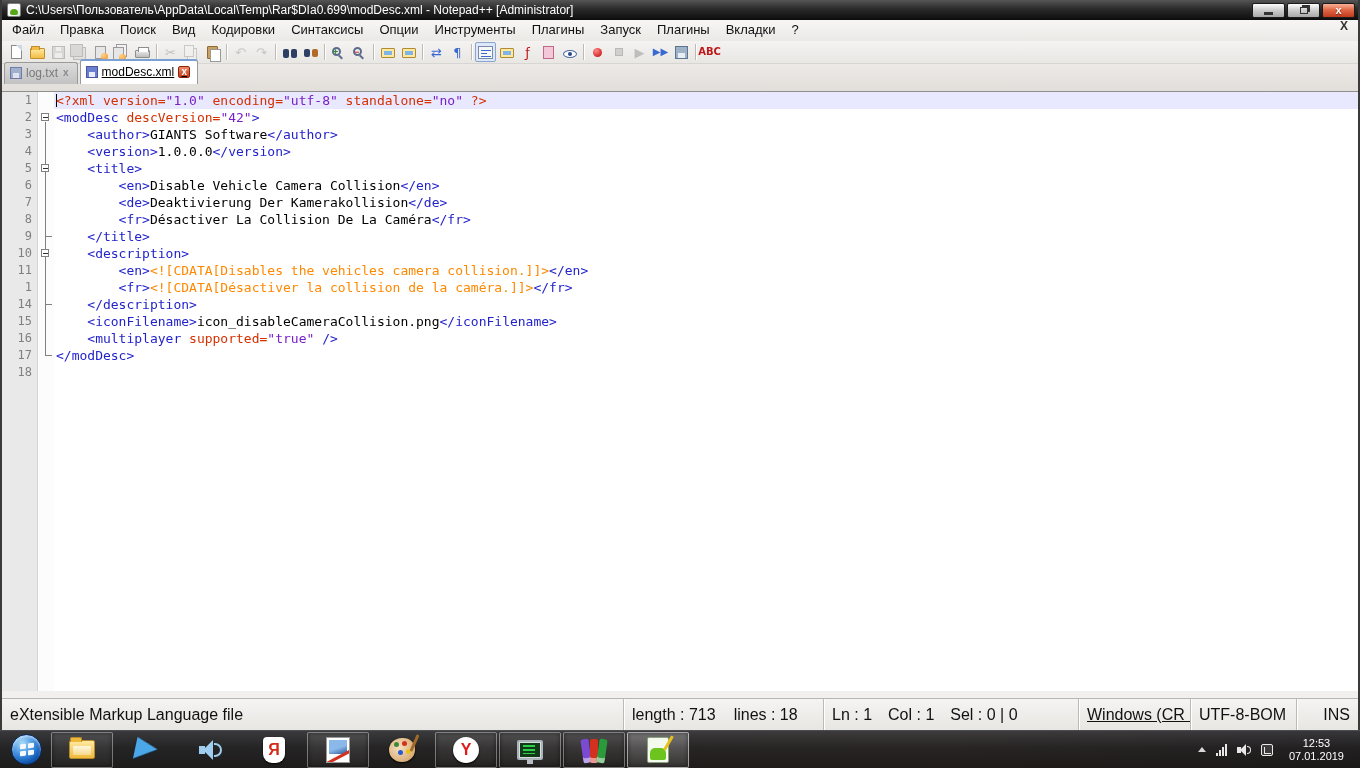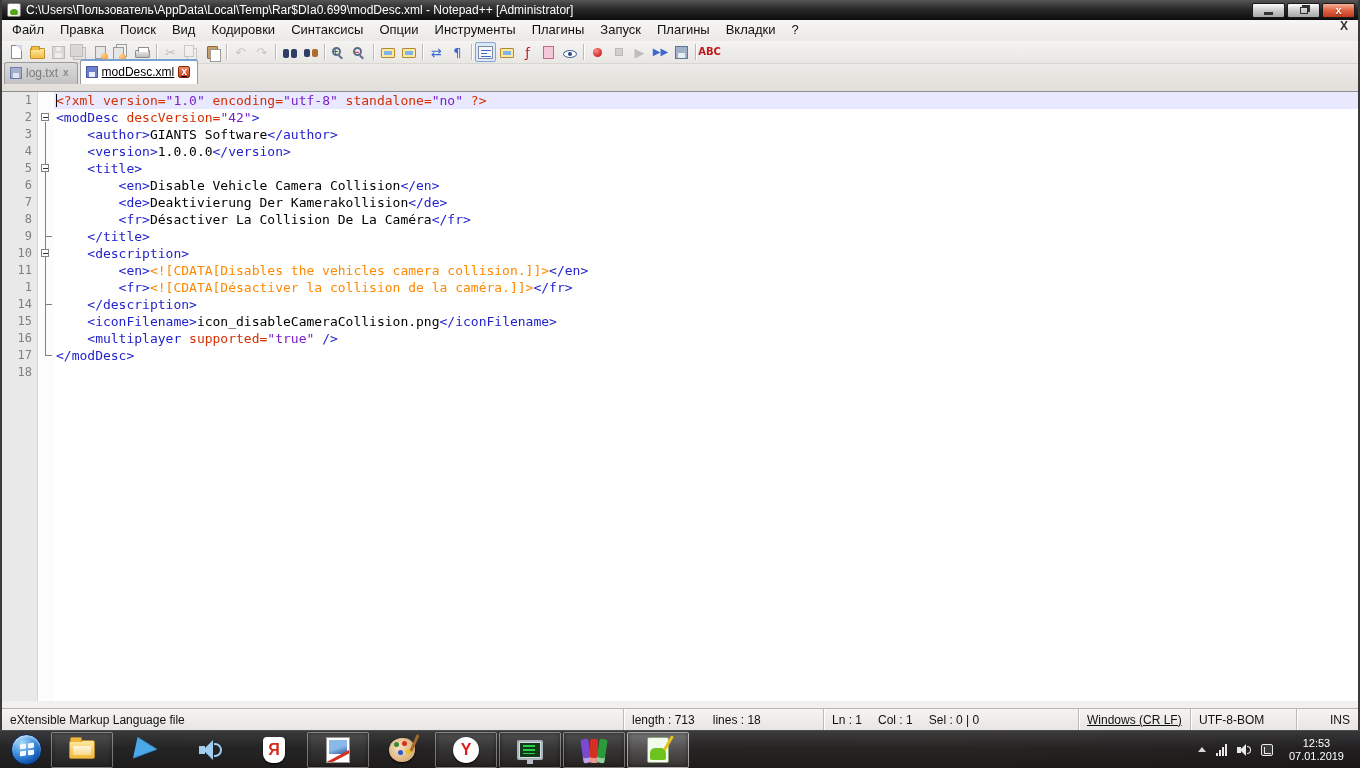--- a/index.html
+++ b/index.html
@@ -97,21 +97,21 @@
   .fold.end::before{bottom:8px;}
   .fold.tee::after,.fold.end::after{content:"";position:absolute;left:8px;top:8px;width:6px;height:1px;background:#808080;}
   .fold i{position:absolute;left:3px;top:4px;width:8px;height:8px;background:#fff;border:1px solid #808080;}
   .fold i::after{content:"";position:absolute;left:1px;top:3px;width:5px;height:1px;background:#303030;}
   .code{flex:1;padding-left:2px;}
   .line.cur .code{background:#e8e8ff;}
   .caret{display:inline-block;width:1px;height:13px;background:#000;vertical-align:-2px;margin-right:-1px;}
   .tag{color:#2323cc;} .attr{color:#d43000;} .val{color:#7a20c8;} .txt{color:#000;} .cdata{color:#ff8800;}
 
   
-  .statusbar{height:22px;background:linear-gradient(#f5f4f2,#e8e6e3);border-top:1px solid #b9b6b1;display:flex;align-items:stretch;font-size:12px;color:#111;flex:none;margin-top:7px;}
+  .statusbar{height:32px;background:linear-gradient(#f5f4f2,#e8e6e3);border-top:1px solid #b9b6b1;display:flex;align-items:stretch;font-size:16px;color:#111;flex:none;margin-top:7px;}
   .sb{display:flex;align-items:center;padding:0 8px;border-left:1px solid #bdbab5;box-shadow:inset 1px 0 0 #fff;white-space:nowrap;overflow:hidden;}
   .sb:first-child{border-left:none;box-shadow:none;flex:1;}
   .sb.s2{width:200px;gap:18px;} .sb.s3{width:255px;gap:16px;} .sb.s4{width:112px;text-decoration:underline;} .sb.s5{width:106px;} .sb.s6{width:62px;justify-content:flex-end;}
 
   
   .taskbar{height:38px;background:linear-gradient(90deg,rgba(70,66,62,.35),rgba(96,78,66,.28) 70%,rgba(70,60,55,.3)),linear-gradient(#31343a,#121418 45%,#070809);border-top:1px solid #4a4d52;display:flex;align-items:center;padding:0 2px;position:relative;}
   .orb{width:48px;height:36px;display:flex;align-items:center;justify-content:center;flex:none;}
   .orbc{width:31px;height:31px;border-radius:50%;background:radial-gradient(circle at 35% 28%,#a8dcf8,#3a8ade 45%,#0d4fa8 75%,#06306e);border:1px solid #0a2a5c;box-shadow:inset 0 2px 3px rgba(255,255,255,.6);position:relative;}
   .orbc .pane{position:absolute;width:6px;height:5px;background:#f4f9ff;border-radius:1px;}
   .orbc .p1{left:8px;top:9px;transform:skewY(-8deg);} .orbc .p2{left:16px;top:8px;transform:skewY(-8deg);}

